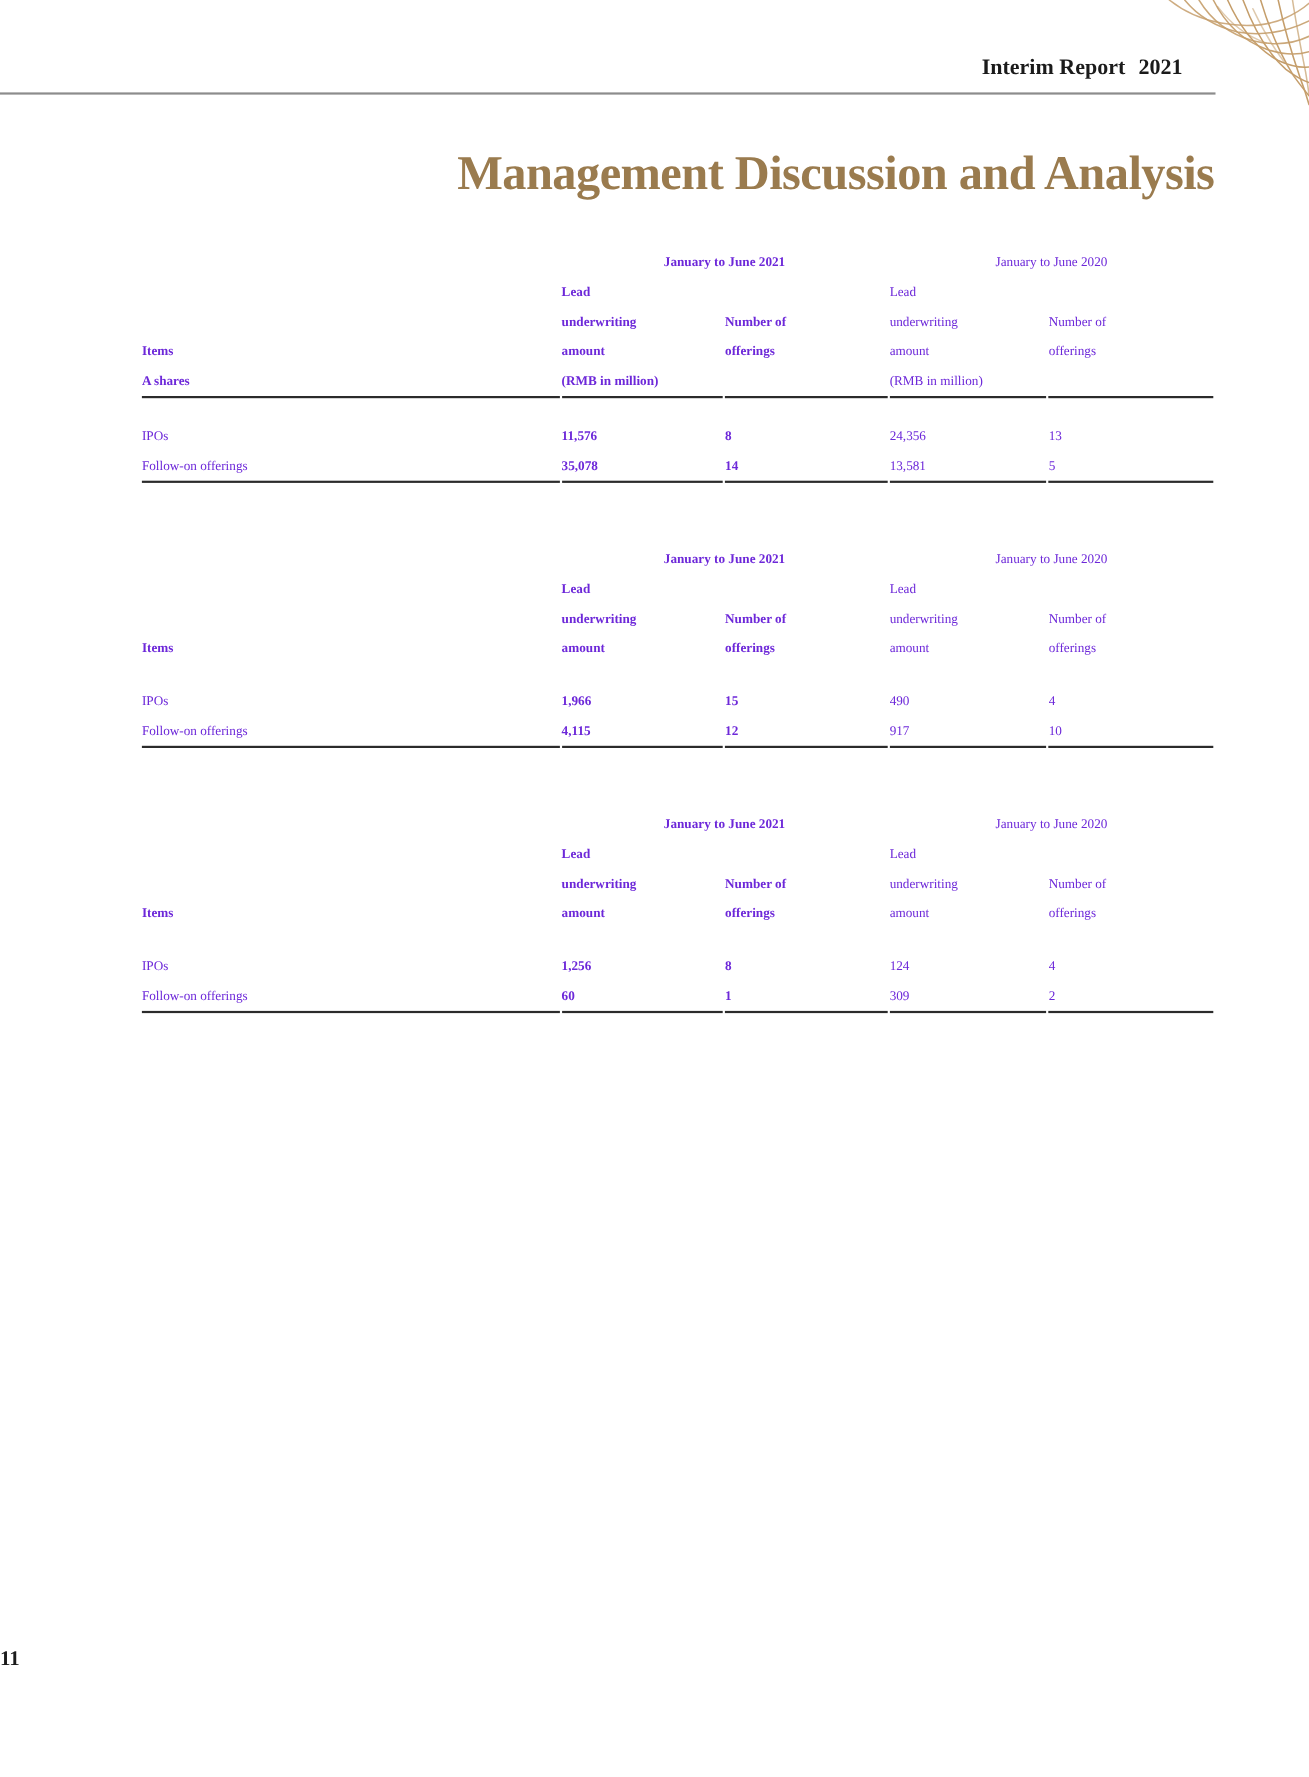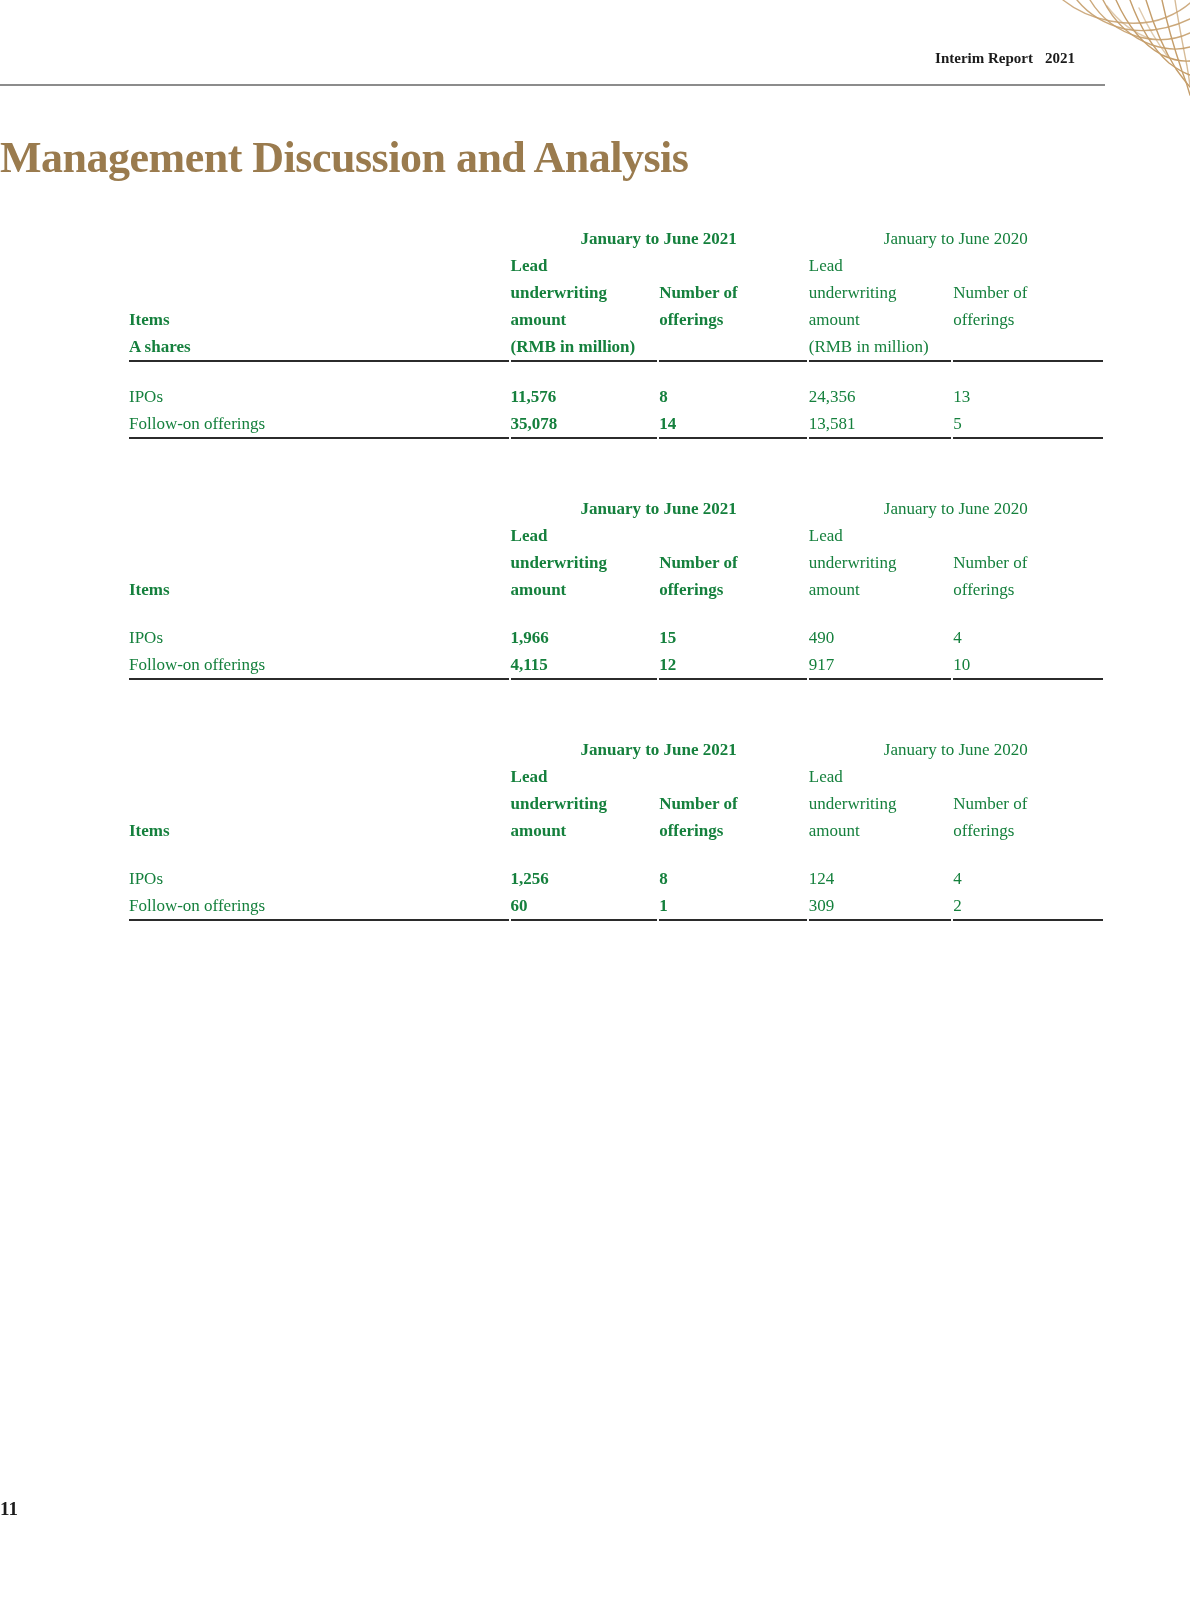--- a/index.html
+++ b/index.html
@@ -3,37 +3,37 @@
 <meta charset="utf-8">
 <style>
   html,body{margin:0;padding:0;}
   body{
     width:1190px;height:1615px;background:#ffffff;position:relative;
     font-family:"Liberation Serif", serif;color:#1b1b1b;overflow:hidden;
   }
   
   .report-header{
     position:absolute;top:50px;left:0;width:1075px;text-align:right;
-    font-size:15px;font-weight:bold;color:#1b1b1b;
+    font-size:20px;font-weight:bold;color:#1b1b1b;
   }
   .report-header .year{margin-left:12px;}
   .header-rule{
     position:absolute;top:84px;left:0;width:1105px;height:2px;background:#8c8c8c;
   }
   .corner-logo{position:absolute;top:0;right:0;width:135px;height:100px;}
   
   .page-title{
-    position:absolute;top:104px;left:0;width:1104px;text-align:left;
+    position:absolute;top:104px;left:0;width:1104px;text-align:right;
     font-size:44px;line-height:50px;font-weight:bold;color:#9a7b4e;letter-spacing:-0.5px;
   }
   
   .content{position:absolute;top:225px;left:127px;width:978px;}
   table.dtable{
     border-collapse:separate;border-spacing:2px 0;width:978px;
-    font-size:17px;color:#15803d;margin:0 0 56px 0;table-layout:fixed;
+    font-size:12px;color:#6d28d9;margin:0 0 56px 0;table-layout:fixed;
   }
   table.dtable td{padding:0;line-height:27px;vertical-align:bottom;
     white-space:nowrap;overflow:visible;}
   td.r{text-align:left;padding-right:12px;}
   td.c{text-align:center;}
   .b{font-weight:bold;}
   tr.rule td{border-bottom:2px solid #2b2b2b;}
   tr.spacer td{height:21px;line-height:21px;}
   col.c1{width:378px;}col.c2{width:146px;}col.c3{width:147px;}
   col.c4{width:142px;}col.c5{width:149px;}

